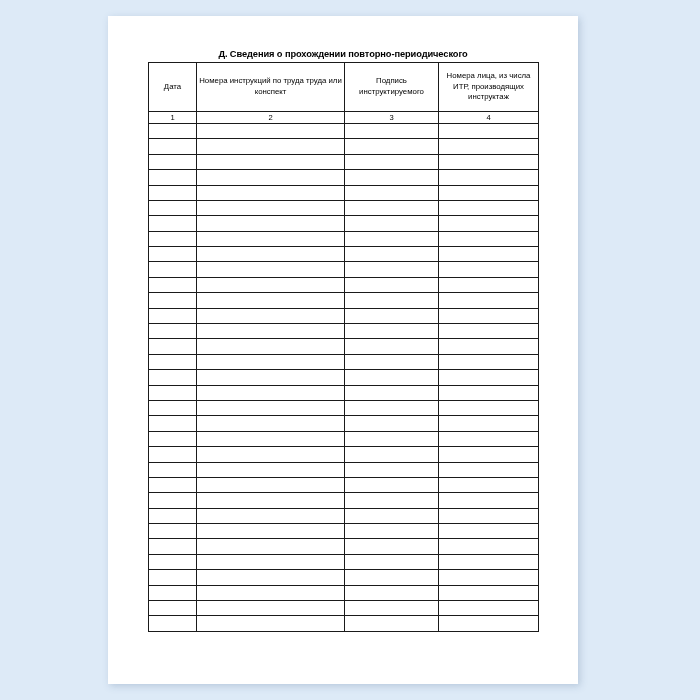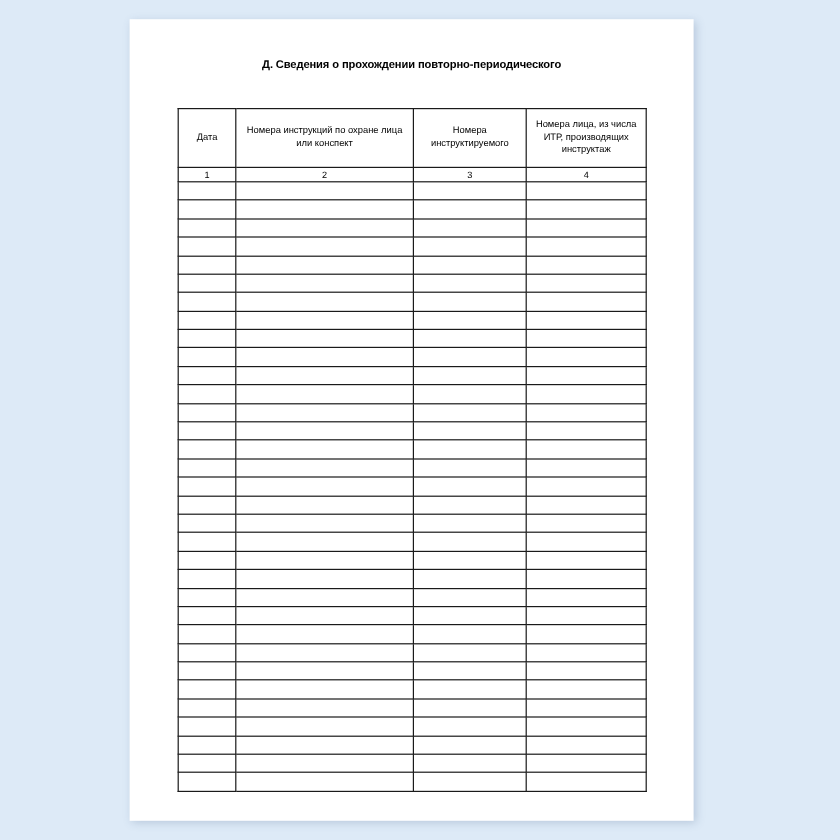--- a/index.html
+++ b/index.html
@@ -35,21 +35,21 @@
     top: 32px;
     width: 390px;
   }
   .doc-title {
     text-align: center;
     font-size: 9.3px;
     font-weight: bold;
     line-height: 1.5;
     color: #000000;
     letter-spacing: -0.1px;
-    margin: 0 auto 28px auto;
+    margin: 0 auto 0 auto;
     width: 360px;
   }
   table.reg {
     border-collapse: collapse;
     width: 390px;
     table-layout: fixed;
   }
   table.reg th, table.reg td {
     border: 1px solid #1a1a1a;
     padding: 0;
@@ -92,22 +92,22 @@
       <table class="reg">
         <colgroup>
           <col class="c1">
             <col class="c2">
             <col class="c3">
             <col class="c4">
         </colgroup>
         <thead>
           <tr>
             <th>Дата</th>
-            <th>Номера инструкций по охране лица или конспект</th>
-            <th>Номера инструктируемого</th>
+            <th>Номера инструкций по труда труда или конспект</th>
+            <th>Подпись инструктируемого</th>
             <th>Номера лица, из числа ИТР, производящих инструктаж</th>
           </tr>
           <tr>
             <td class="numrow">1</td>
             <td class="numrow">2</td>
             <td class="numrow">3</td>
             <td class="numrow">4</td>
           </tr>
         </thead>
         <tbody id="rows-body">

